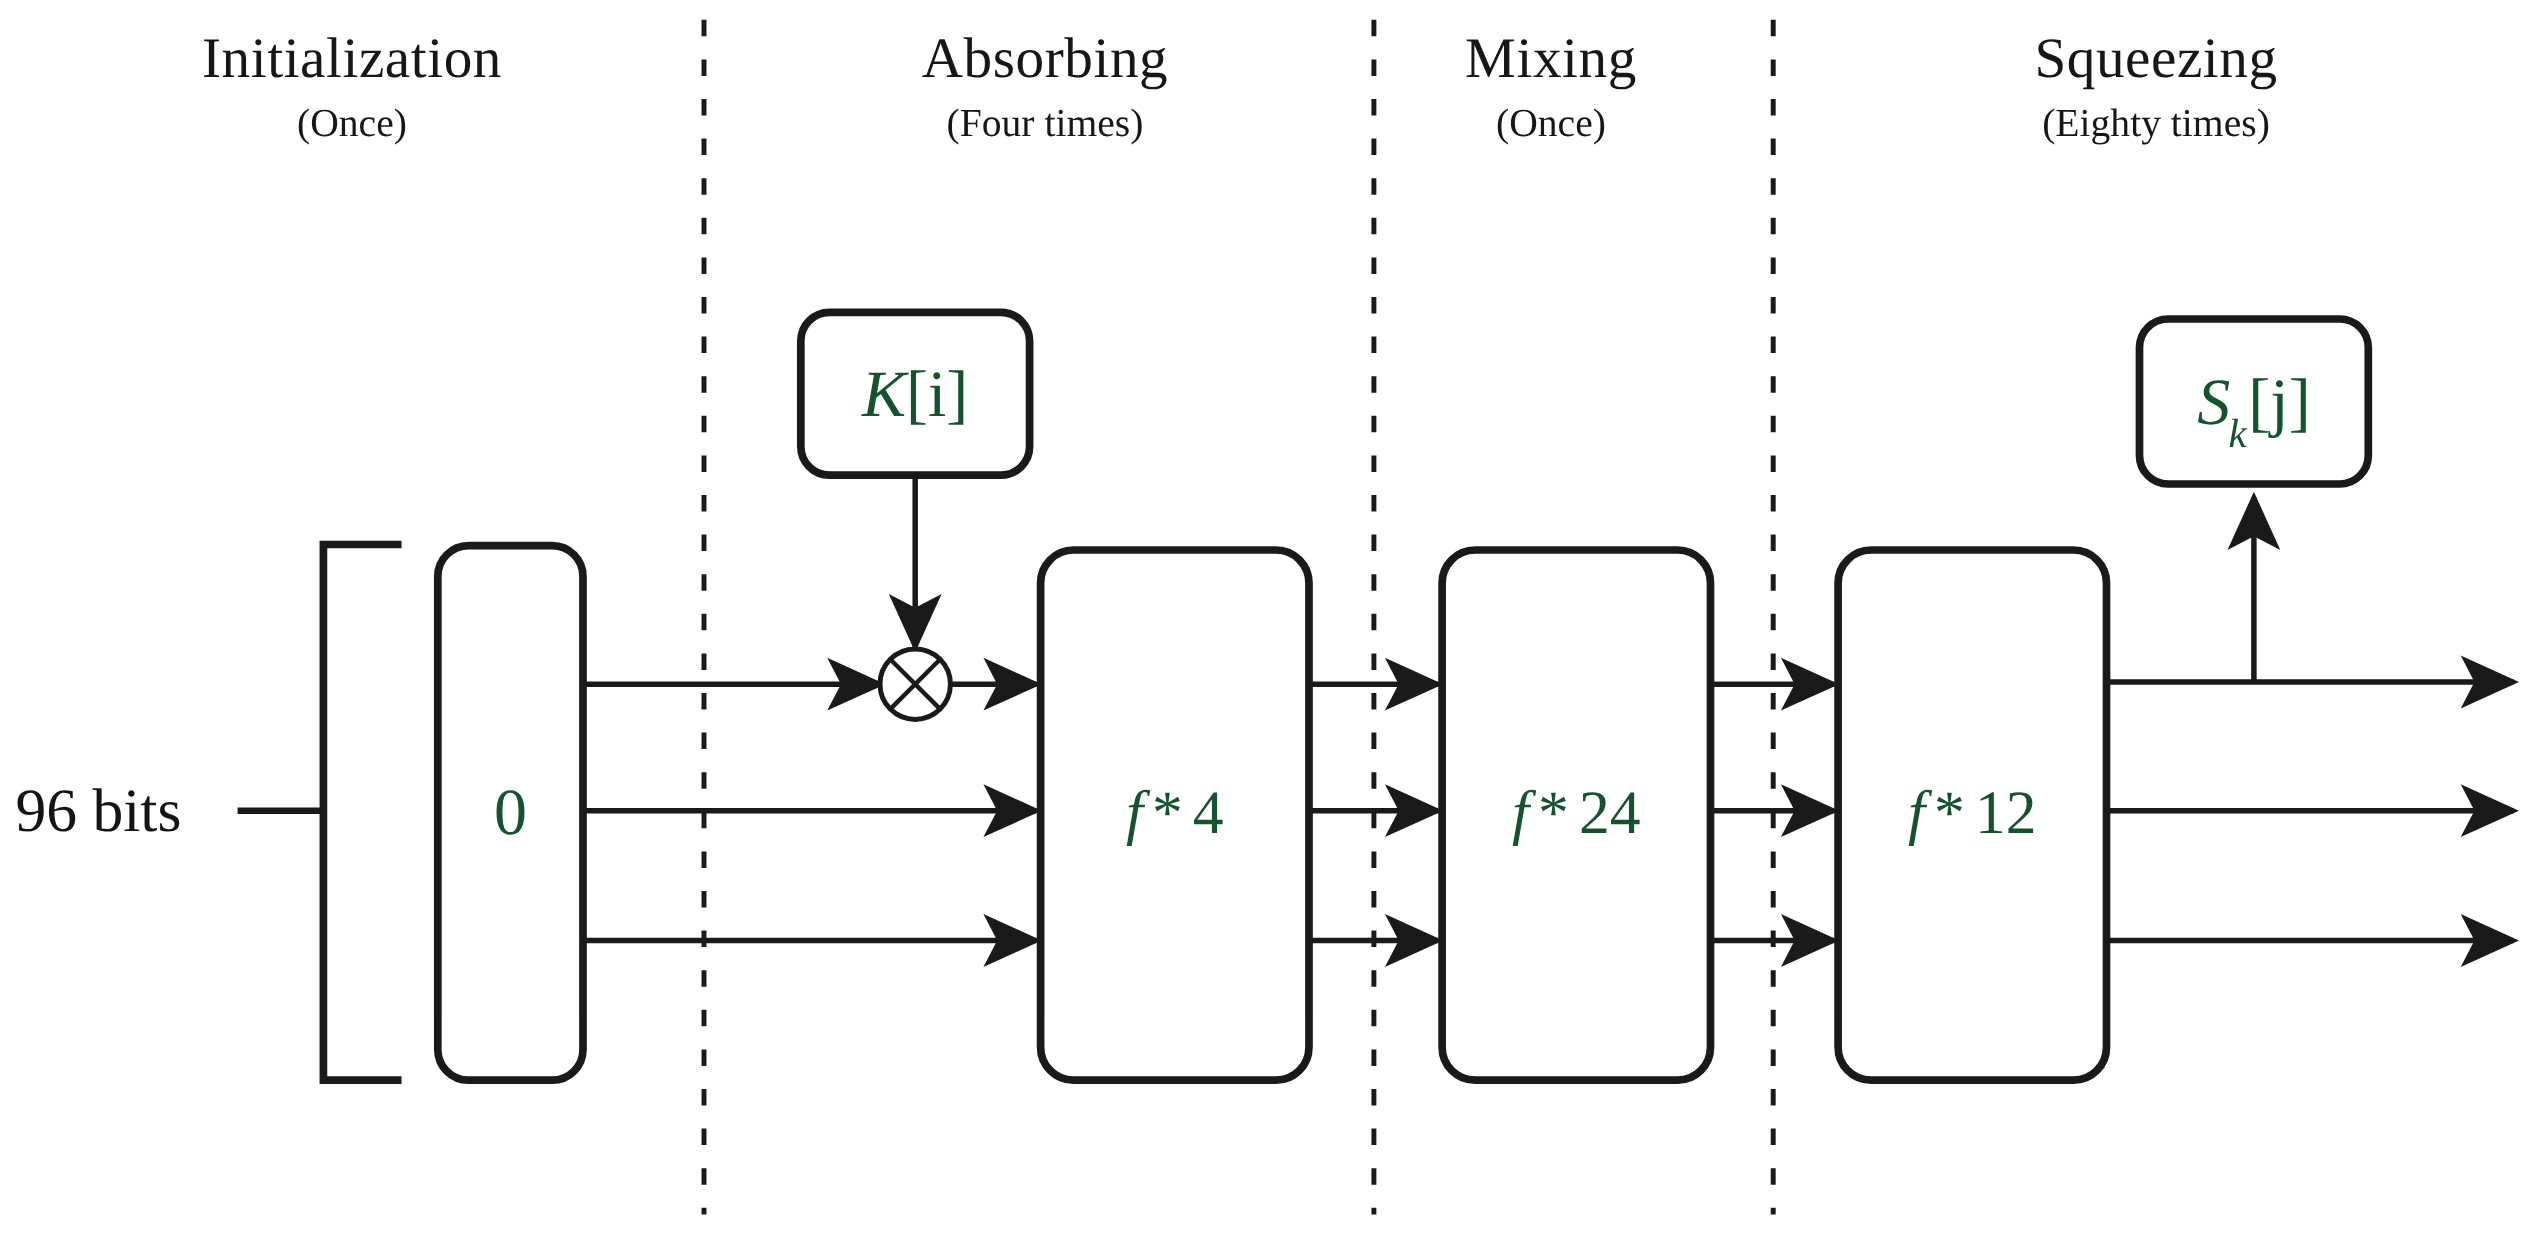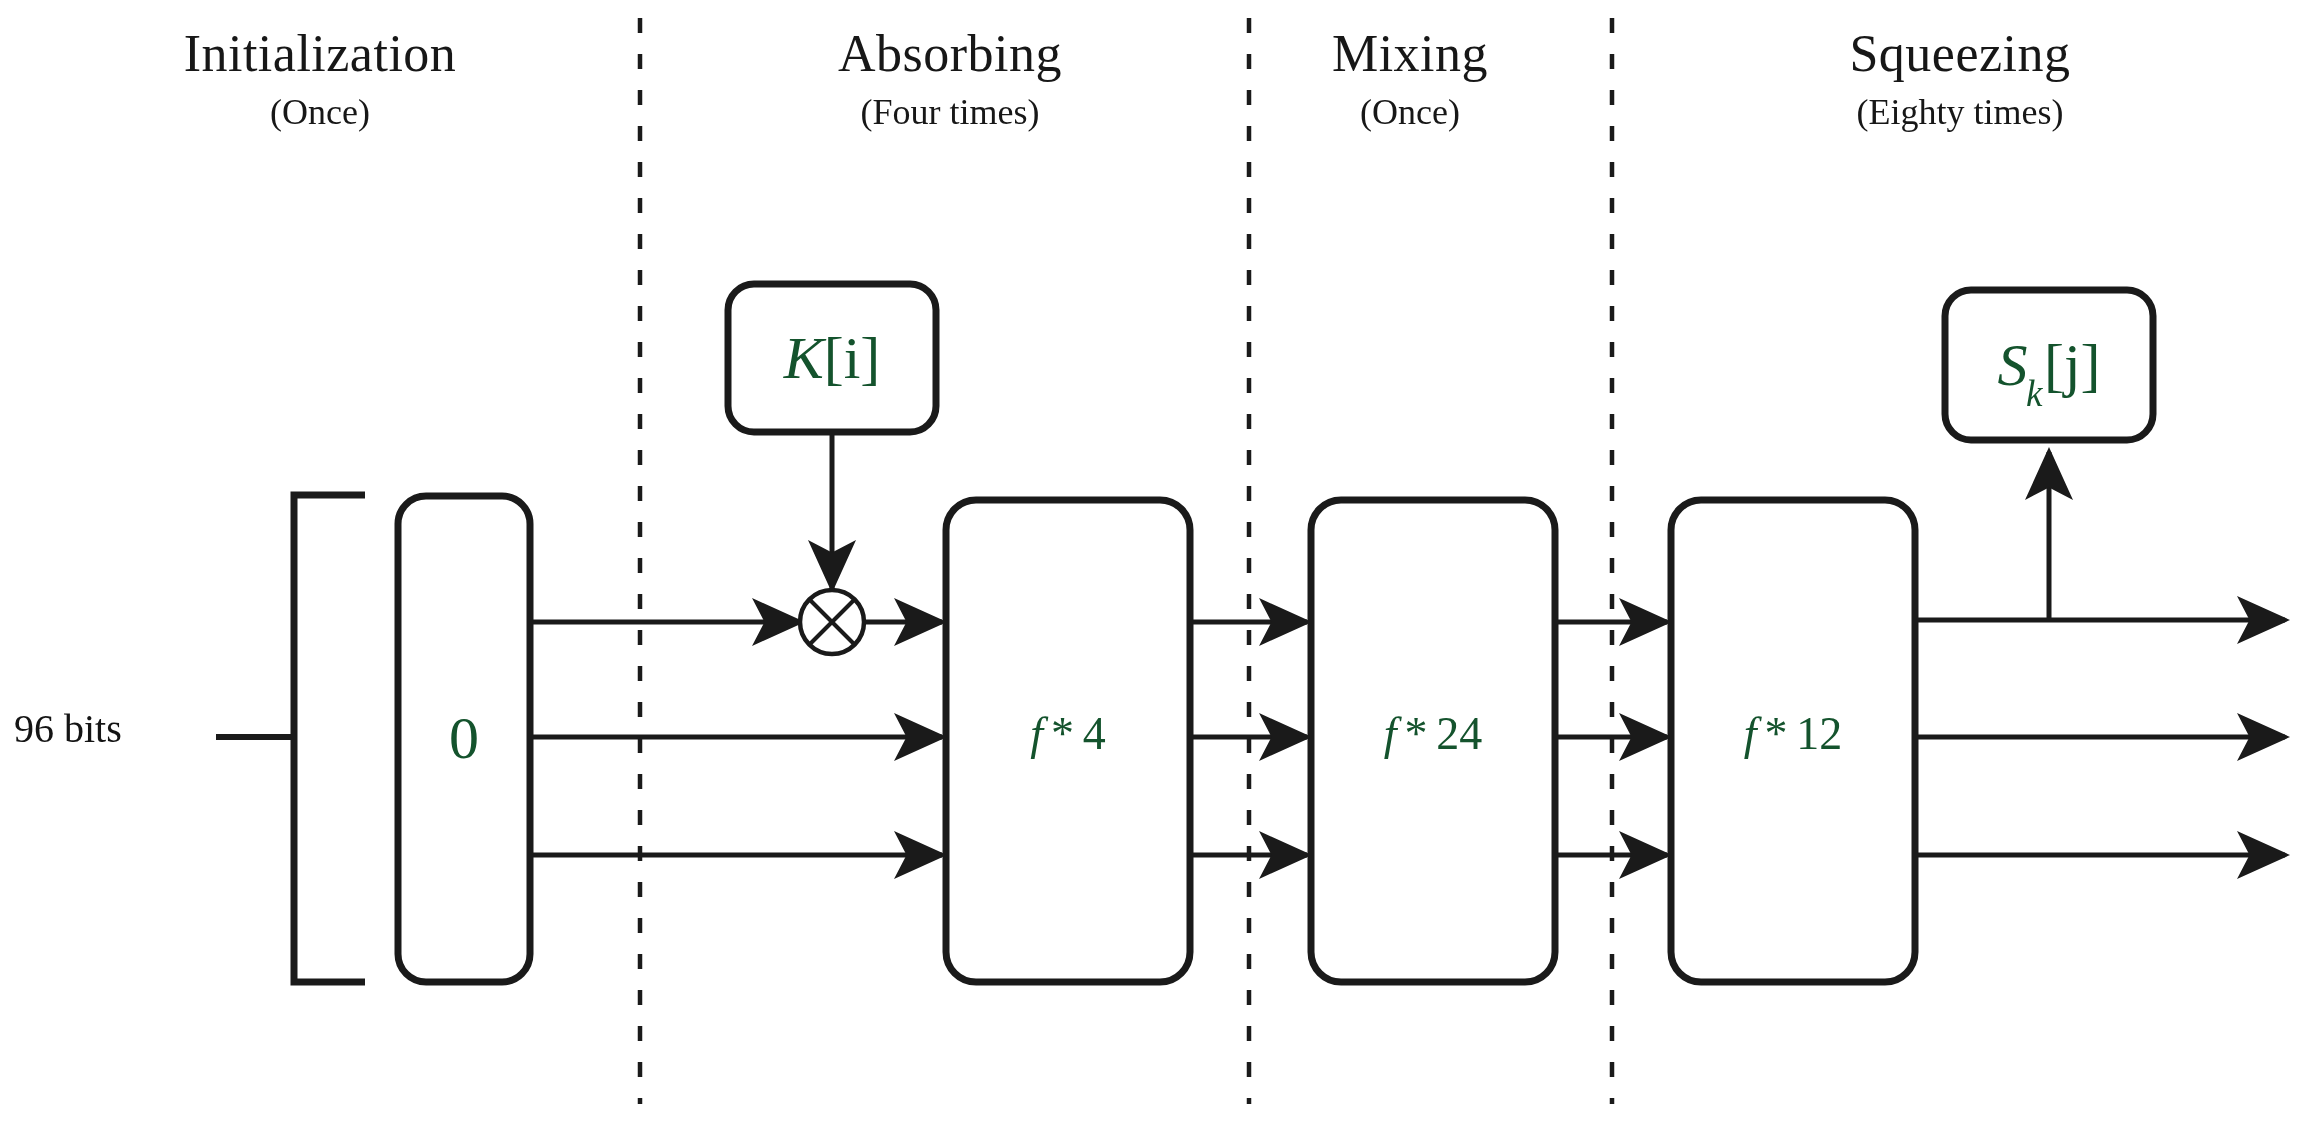--- a/index.html
+++ b/index.html
@@ -46,34 +46,34 @@
     white-space: nowrap;
   }
   .node-label {
     position: absolute;
     text-align: center;
     white-space: nowrap;
     user-select: none;
     color: #14532d;
   }
   .lbl-big { font-size: 60px; }
-  .lbl-mid { font-size: 46px; }
+  .lbl-mid { font-size: 56px; }
   .ital { font-style: italic; }
   .sub {
     font-size: 0.62em;
     font-style: italic;
     vertical-align: sub;
     position: relative;
     top: 0.22em;
     left: -0.04em;
   }
   .star { letter-spacing: 0.02em; }
   .edge-label {
     position: absolute;
-    font-size: 40px;
+    font-size: 56px;
     white-space: nowrap;
     user-select: none;
     color: #141414;
   }
 </style>
 </head>
 <body>
 
 <div id="stage">
 

